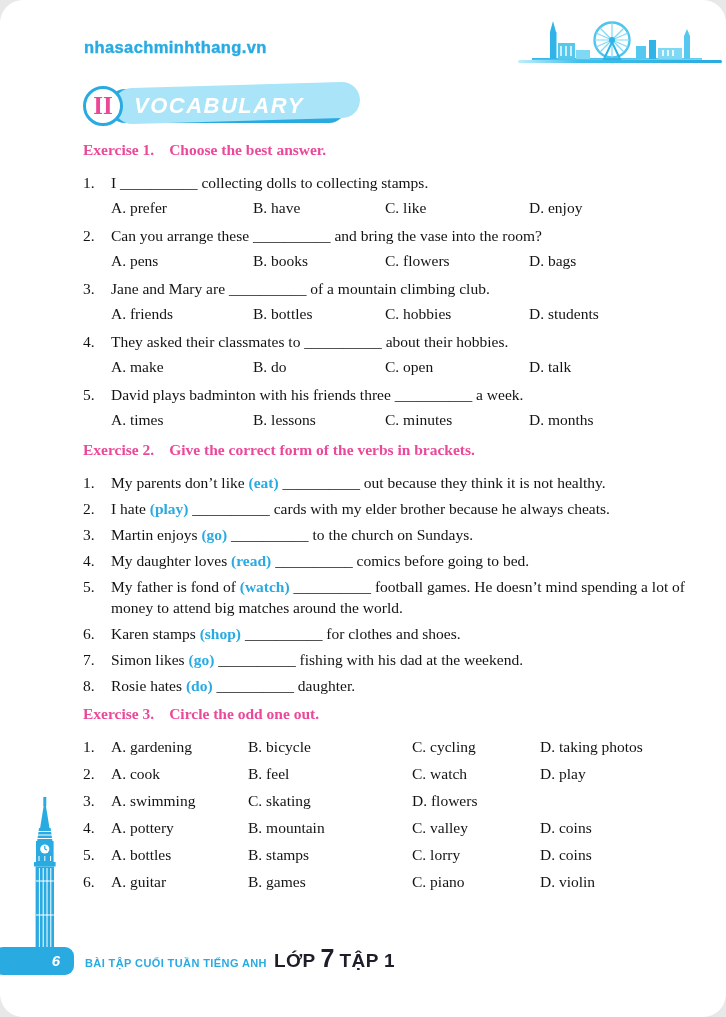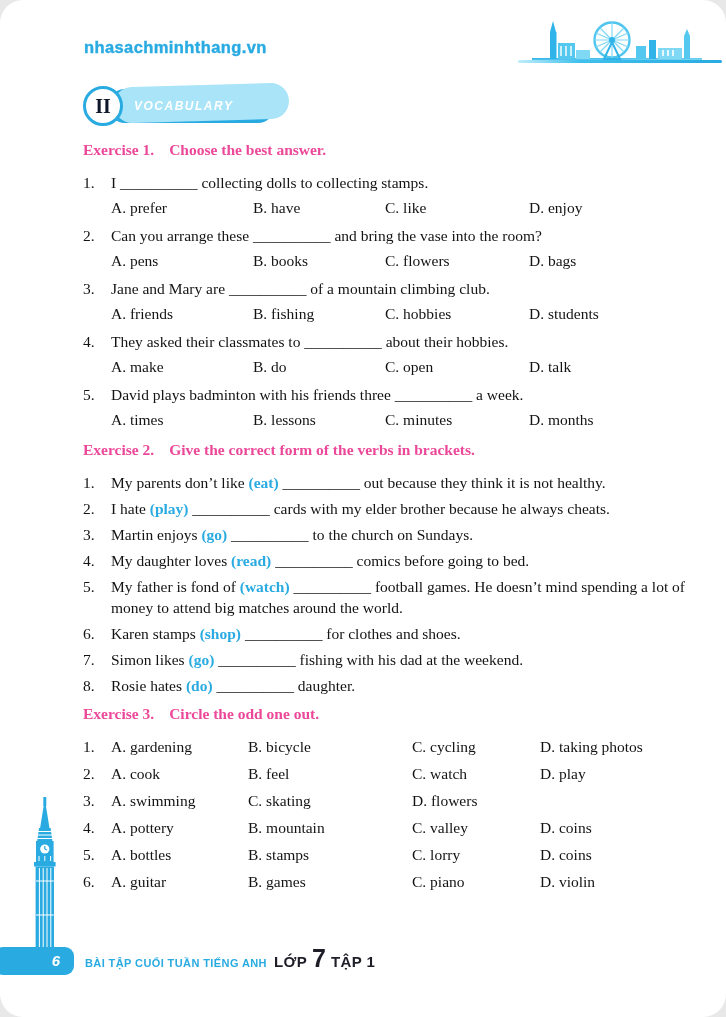--- a/index.html
+++ b/index.html
@@ -12,25 +12,25 @@
         letter-spacing:.4px;color:#29ABE2;text-shadow:0 0 2px #ffffff;
         -webkit-text-stroke:.4px #29ABE2;}
   .skyline{position:absolute;right:24px;top:16px;width:190px;height:47px;}
   .header-rule{position:absolute;left:518px;right:4px;top:60px;height:2.5px;
                background:linear-gradient(90deg,#bfeefb,#3fc0ec 30%,#29ABE2);border-radius:2px;}
 
   
   .voc-badge{position:absolute;left:83px;top:86px;display:flex;align-items:center;}
   .voc-circle{position:relative;z-index:3;width:34px;height:34px;border-radius:50%;
               background:#ffffff;border:3.5px solid #29ABE2;display:flex;align-items:center;justify-content:center;
-              color:#0f172a;font-weight:bold;font-size:20px;font-family:"Liberation Serif",serif;}
+              color:#ec4899;font-weight:bold;font-size:25px;font-family:"Liberation Serif",serif;}
   .voc-pill{position:relative;z-index:2;margin-left:-15px;height:34px;line-height:34px;
             background:#29ABE2;border-radius:17px;padding:0 42px 0 26px;
             color:#ffffff;font-family:"Liberation Sans",sans-serif;font-weight:bold;
-            font-style:italic;font-size:12px;letter-spacing:1.5px;}
+            font-style:italic;font-size:22px;letter-spacing:1.5px;}
   .voc-pill::before{content:"";position:absolute;z-index:-1;left:6px;right:-14px;top:-4px;bottom:2px;
             background:#a9e4f8;border-radius:18px;transform:rotate(-1.6deg);}
 
   
   .content{position:absolute;left:83px;top:141px;width:613px;
            font-size:15.5px;line-height:21px;color:#131313;}
   .ex-head{margin:0 0 13px 0;font-size:15.5px;line-height:18px;font-weight:bold;color:#ec4899;}
   .ex-label{margin-right:15px;}
   .ex-head.mt1{margin-top:11px;}
   .ex-head.mt2{margin-top:9px;}
@@ -45,21 +45,21 @@
 
   
   .bigben{position:absolute;left:26px;top:797px;width:38px;height:152px;}
   .page-badge{position:absolute;left:-6px;top:947px;width:80px;height:28px;background:#29ABE2;
               border-radius:9px;color:#ffffff;font-family:"Liberation Sans",sans-serif;
               font-weight:bold;font-style:italic;font-size:15px;line-height:28px;
               text-align:right;padding-right:14px;box-sizing:border-box;z-index:5;}
   .footer-title{position:absolute;left:85px;top:944px;height:34px;display:flex;
                 align-items:baseline;font-family:"Liberation Sans",sans-serif;font-weight:bold;}
   .ft-cyan{color:#29ABE2;font-size:11px;letter-spacing:.4px;margin-right:7px;line-height:34px;}
-  .ft-dark{color:#1e1e28;font-size:15px;letter-spacing:.4px;}
+  .ft-dark{color:#1e1e28;font-size:19px;letter-spacing:.4px;}
   .ft-seven{color:#1e1e28;font-size:25px;margin:0 5px;}
 </style>
 </head>
 <body>
 
 <div class="page">
 
   <div class="logo">nhasachminhthang.vn</div>
   <div class="skyline">
     <svg width="190" height="47" viewBox="0 0 190 47">
@@ -139,21 +139,21 @@
     </div>
   </div>
 
   <div class="q-block">
     <div class="q-row">
       <span class="num">3.</span>
       <span class="stem">Jane and Mary are __________ of a mountain climbing club.</span>
     </div>
     <div class="opt-row">
       <span class="opt">A. friends</span>
-      <span class="opt">B. fishing</span>
+      <span class="opt">B. bottles</span>
       <span class="opt">C. hobbies</span>
       <span class="opt">D. students</span>
     </div>
   </div>
 
   <div class="q-block">
     <div class="q-row">
       <span class="num">4.</span>
       <span class="stem">They asked their classmates to __________ about their hobbies.</span>
     </div>

